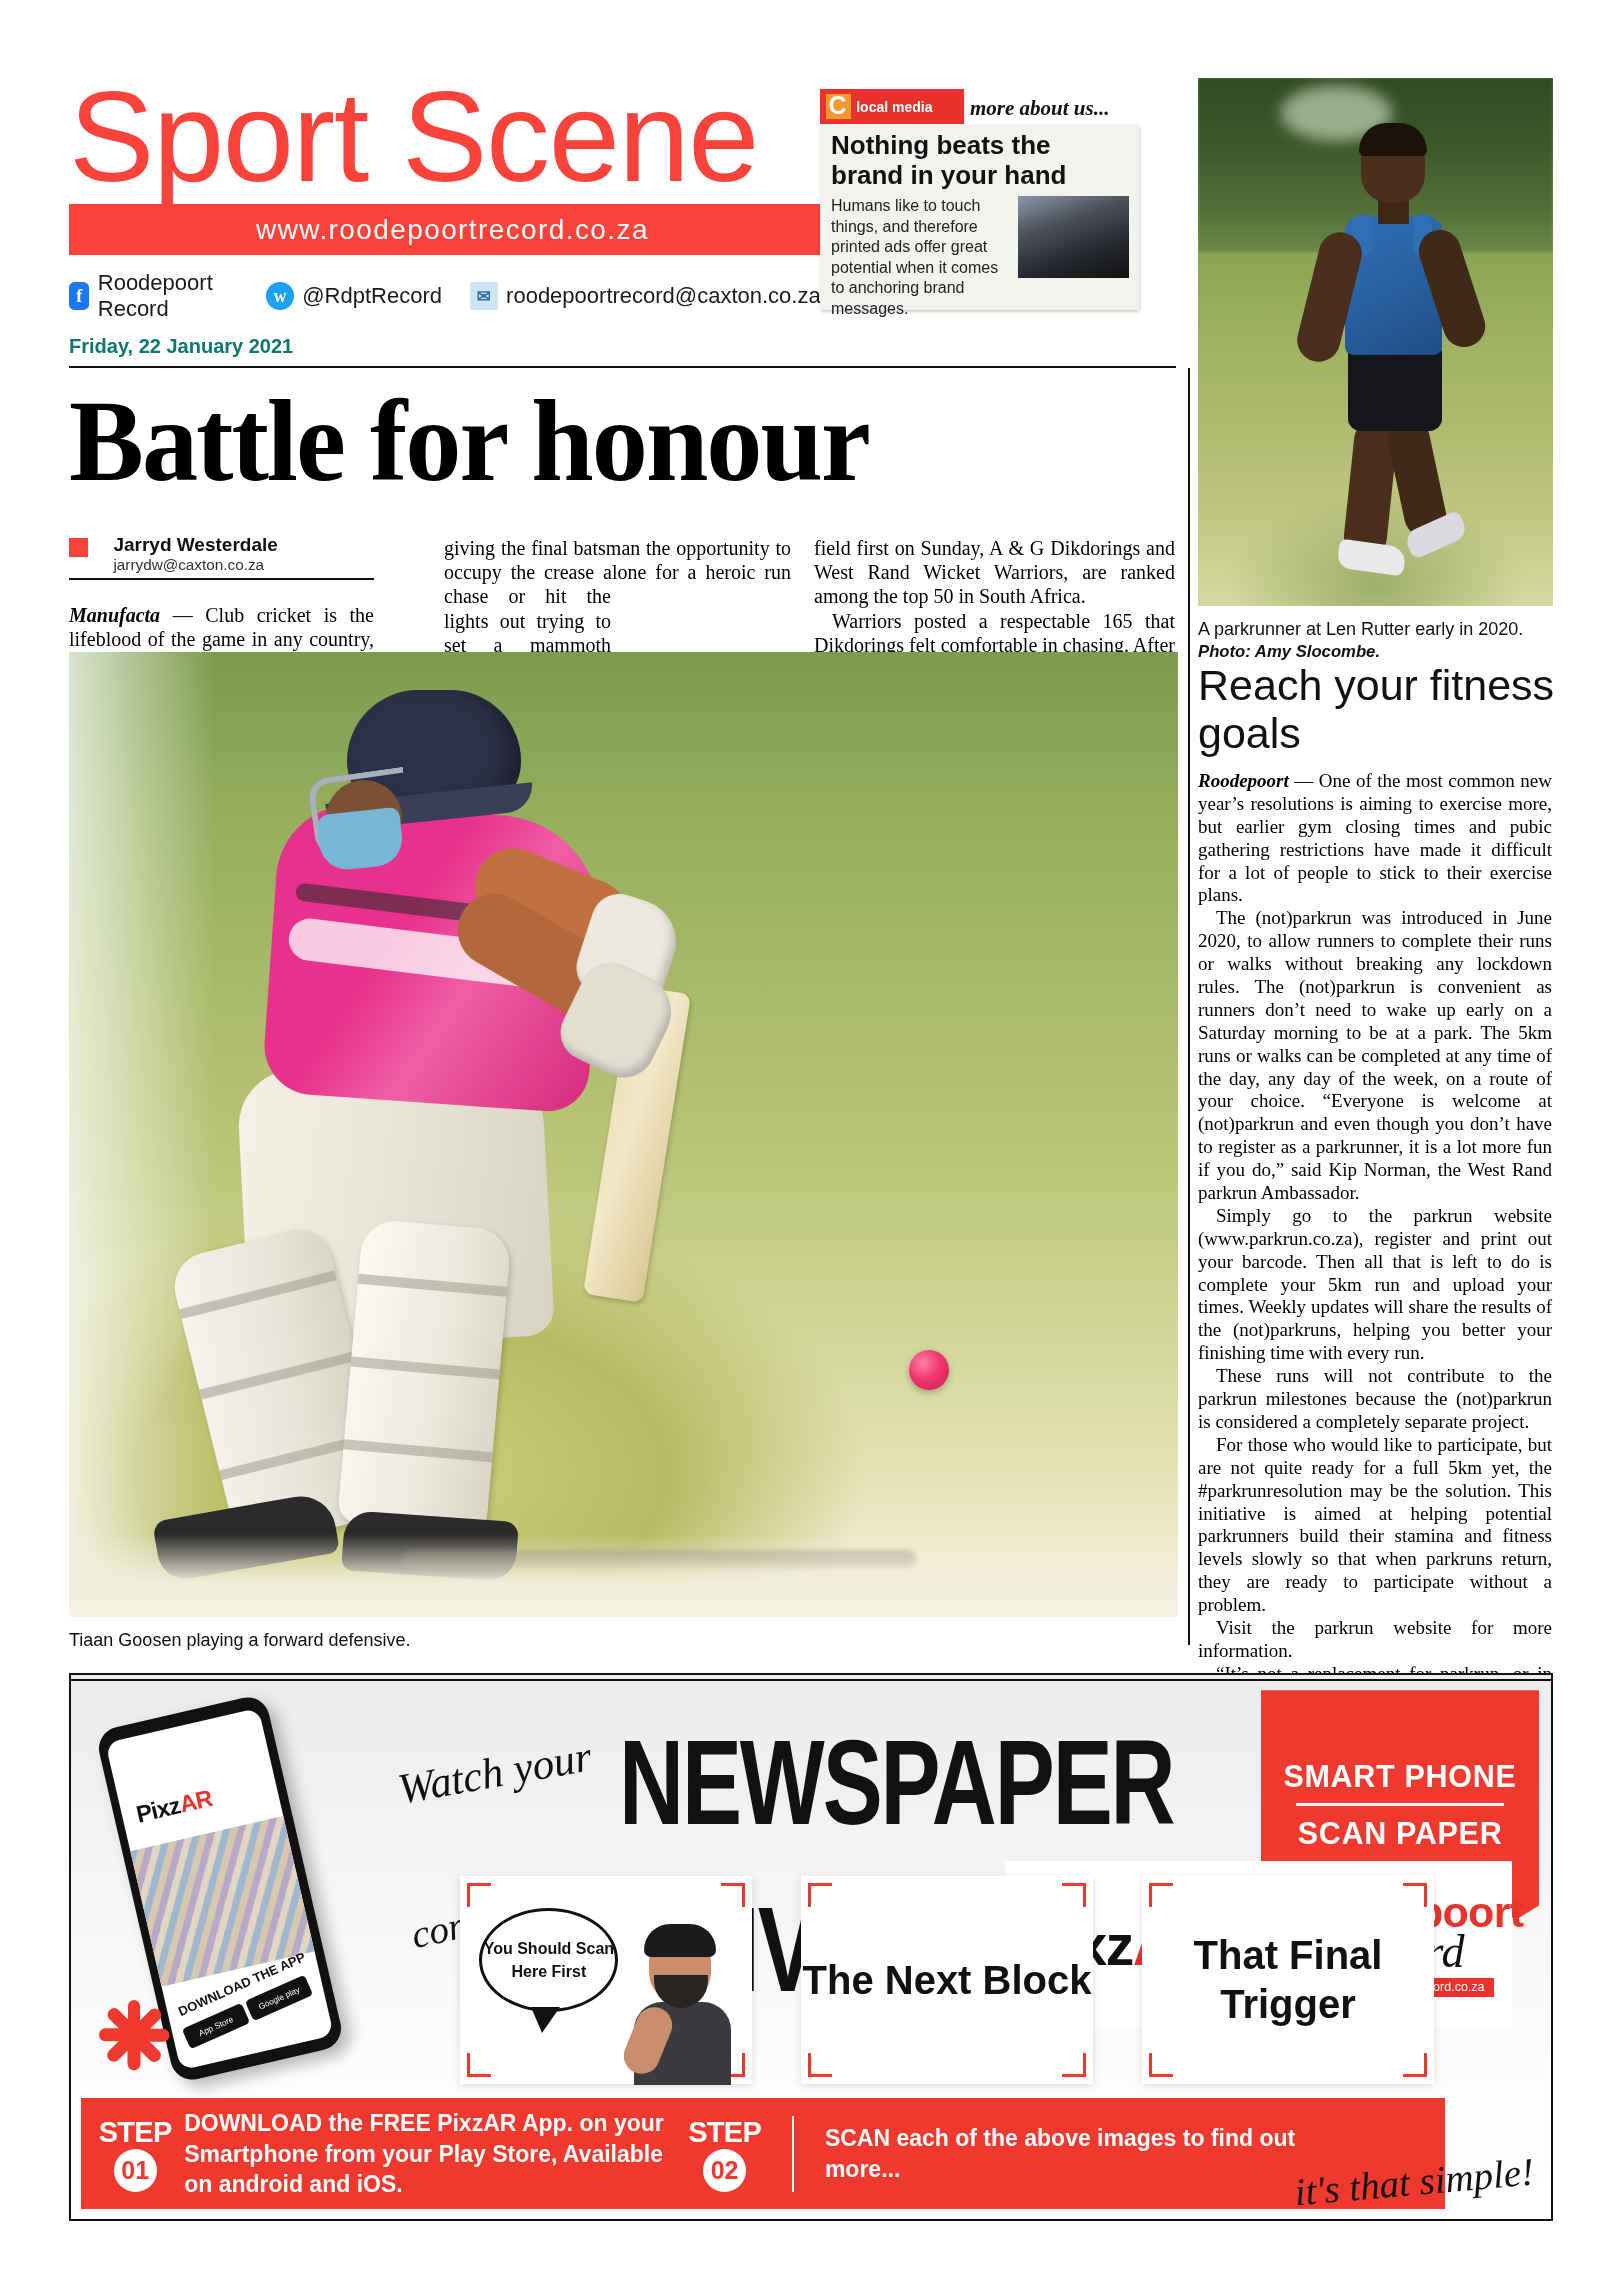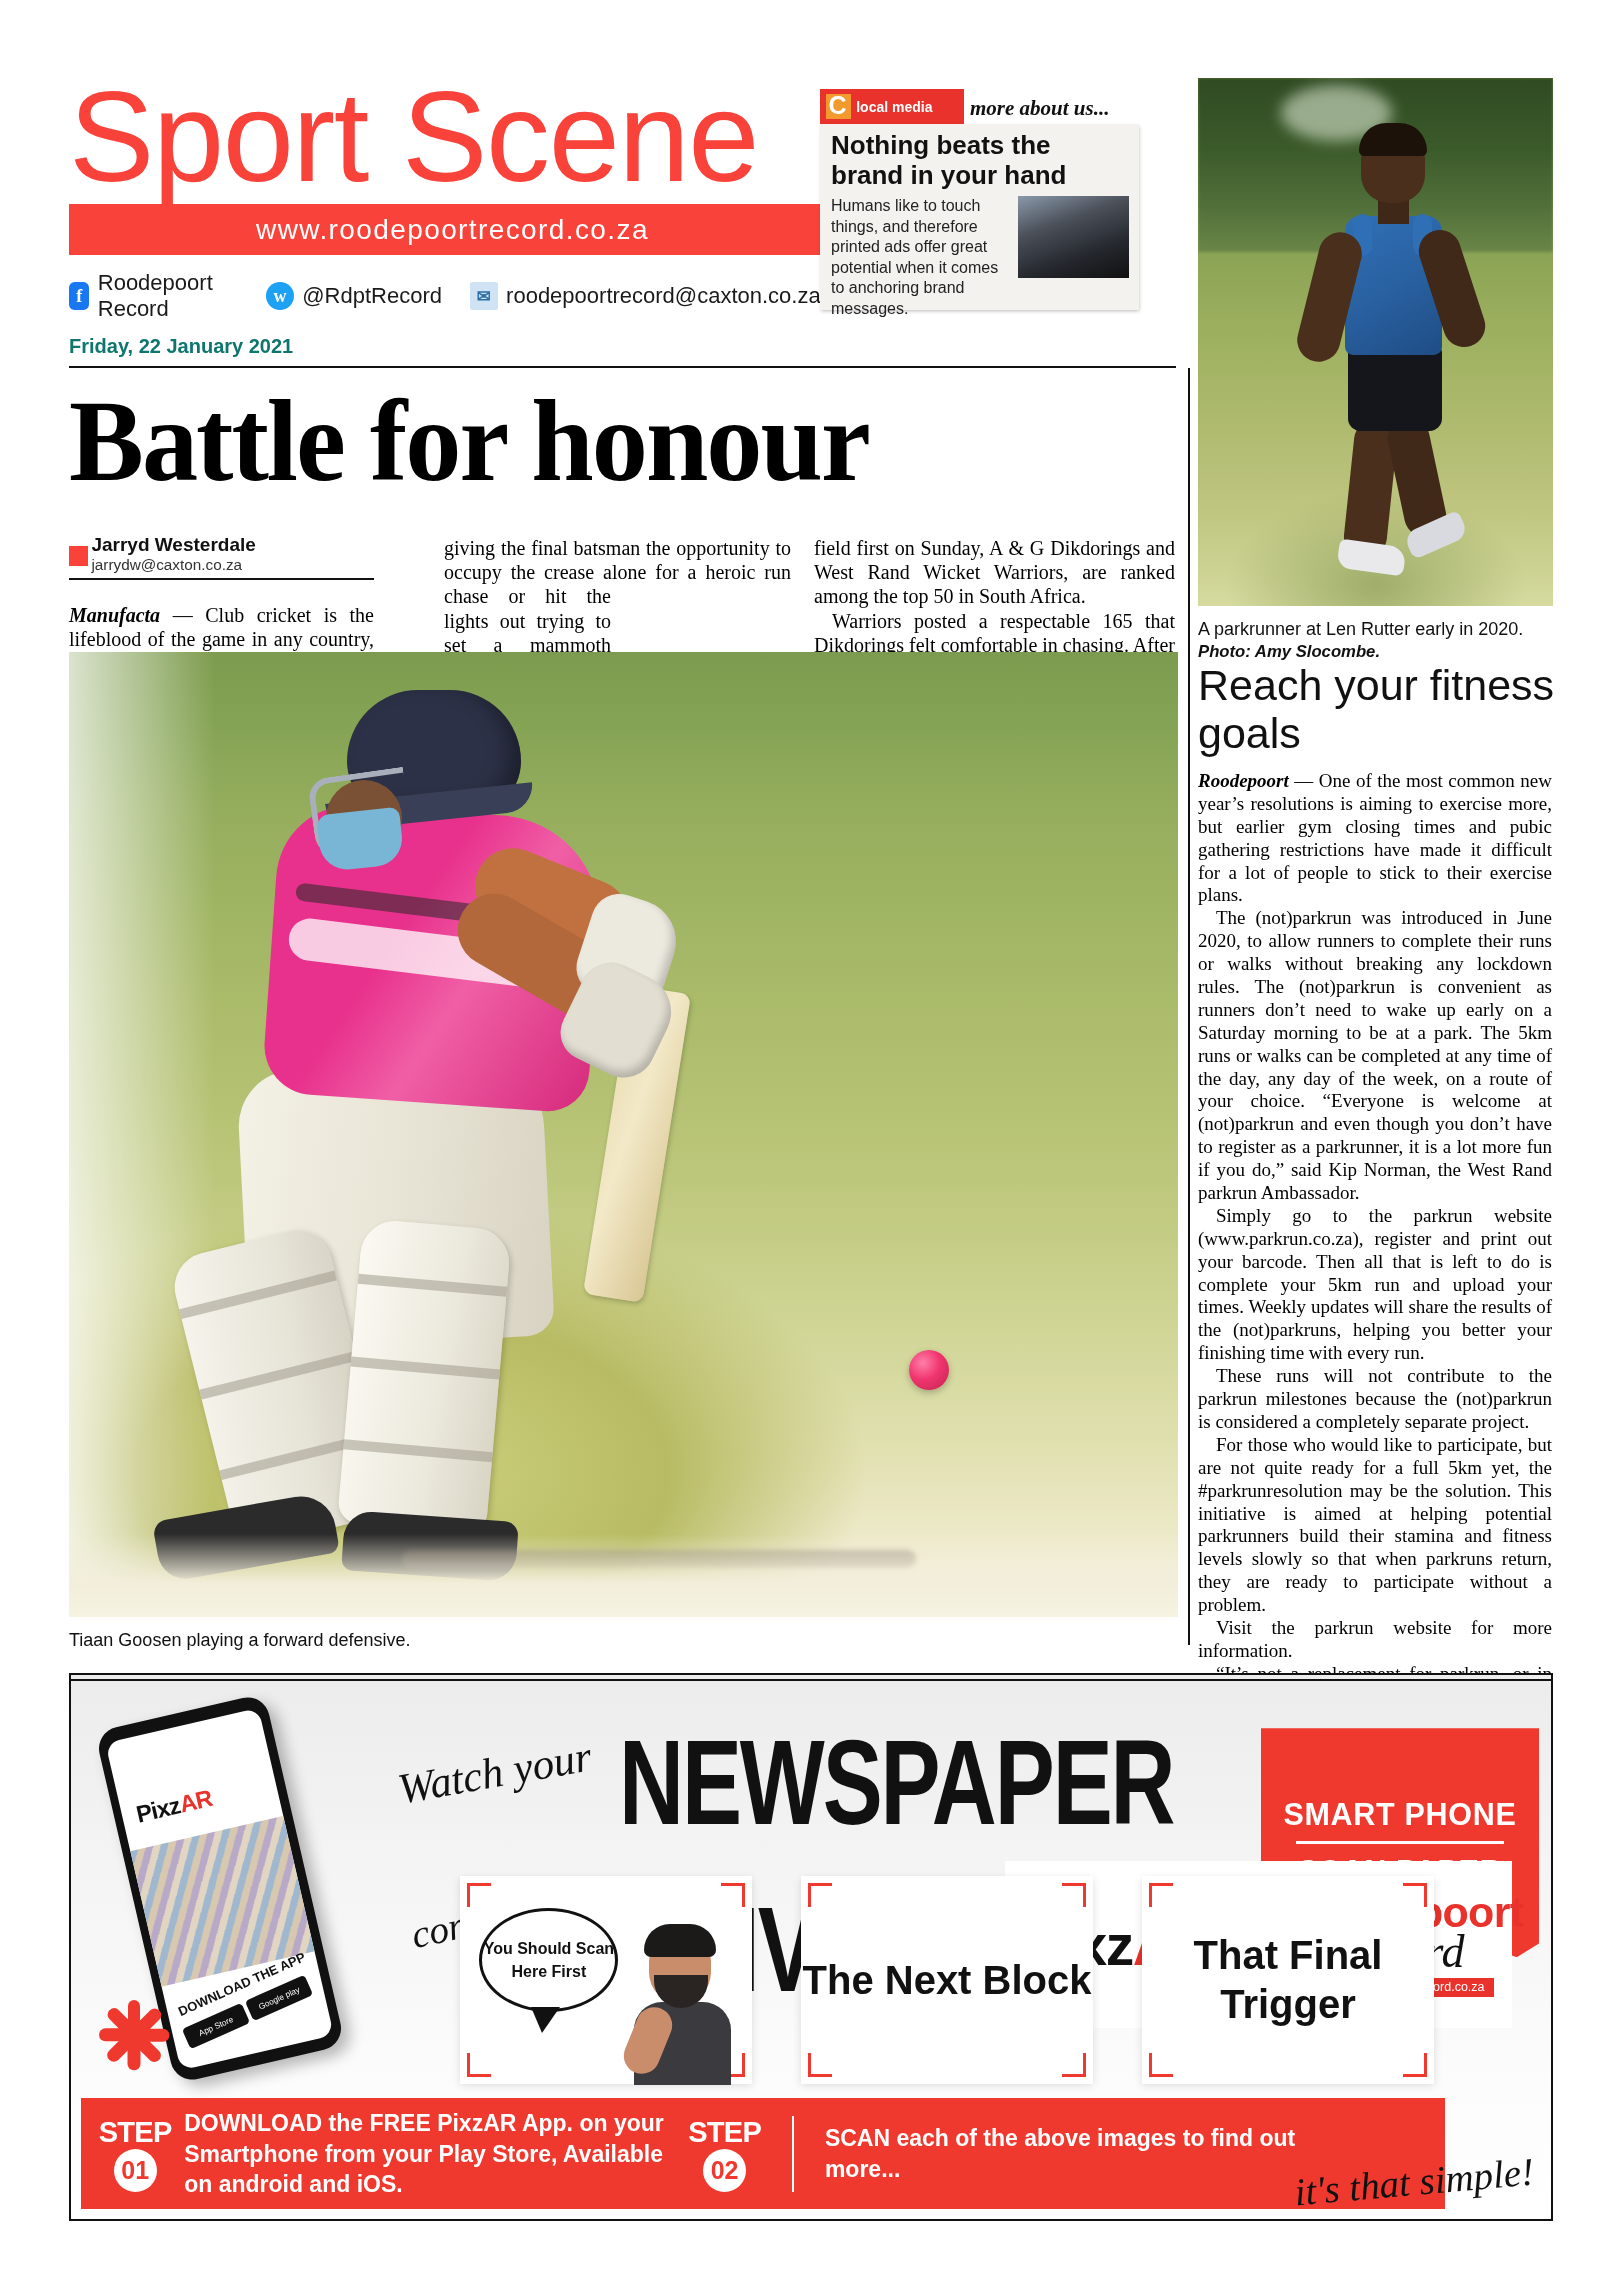--- a/index.html
+++ b/index.html
@@ -132,21 +132,21 @@
     letter-spacing: -2.1px;
     color: #000;
     transform: scaleX(0.96);
     transform-origin: left top;
   }
 
   
   .byline {
     position: absolute; left: 69px; top: 534px; width: 305px;
   }
-  .byline-row { display: flex; align-items: center; gap: 3px; }
+  .byline-row { display: flex; align-items: flex-start; gap: 25px; }
   .byline-sq { width: 19.4px; height: 19.4px; background: #f9423a; margin-top: 3.5px; flex: 0 0 19.4px; }
   .byline-name {
     font-family: "Liberation Sans", sans-serif;
     font-weight: bold; font-size: 19px; color: #111; line-height: 1.15;
   }
   .byline-mail {
     font-family: "Liberation Sans", sans-serif;
     font-size: 15.3px; color: #333; line-height: 1.2;
   }
   .byline-rule { margin-top: 4.2px; width: 305px; height: 2.1px; background: #111; }
@@ -478,21 +478,20 @@
     font-family: "Liberation Sans", sans-serif; font-weight: bold;
     font-size: 90px; letter-spacing: -2.1px; color: #111;
     transform: scaleY(1.35); transform-origin: left top;
   }
   .smart-badge {
     position: absolute; left: 1190px; top: 15.3px;
     width: 278px; height: 229px; background: #f0392e;
     display: flex; flex-direction: column; align-items: center; justify-content: center;
     gap: 9.7px;
     clip-path: polygon(0 0,100% 0,100% 94%,92% 100%,78% 94%,62% 100%,46% 94%,30% 100%,14% 94%,0 100%);
-    margin-top: 38px;
   }
   .smart-badge div {
     font-family: "Liberation Sans", sans-serif; font-weight: bold;
     font-size: 30.5px; color: #fff; letter-spacing: 0.7px;
   }
   .smart-sep { width: 208px; height: 2.8px; background: #fff; }
 
   .logos-strip {
     position: absolute; left: 934px; top: 186px;
     width: 507px; height: 167px; background: #fff;

